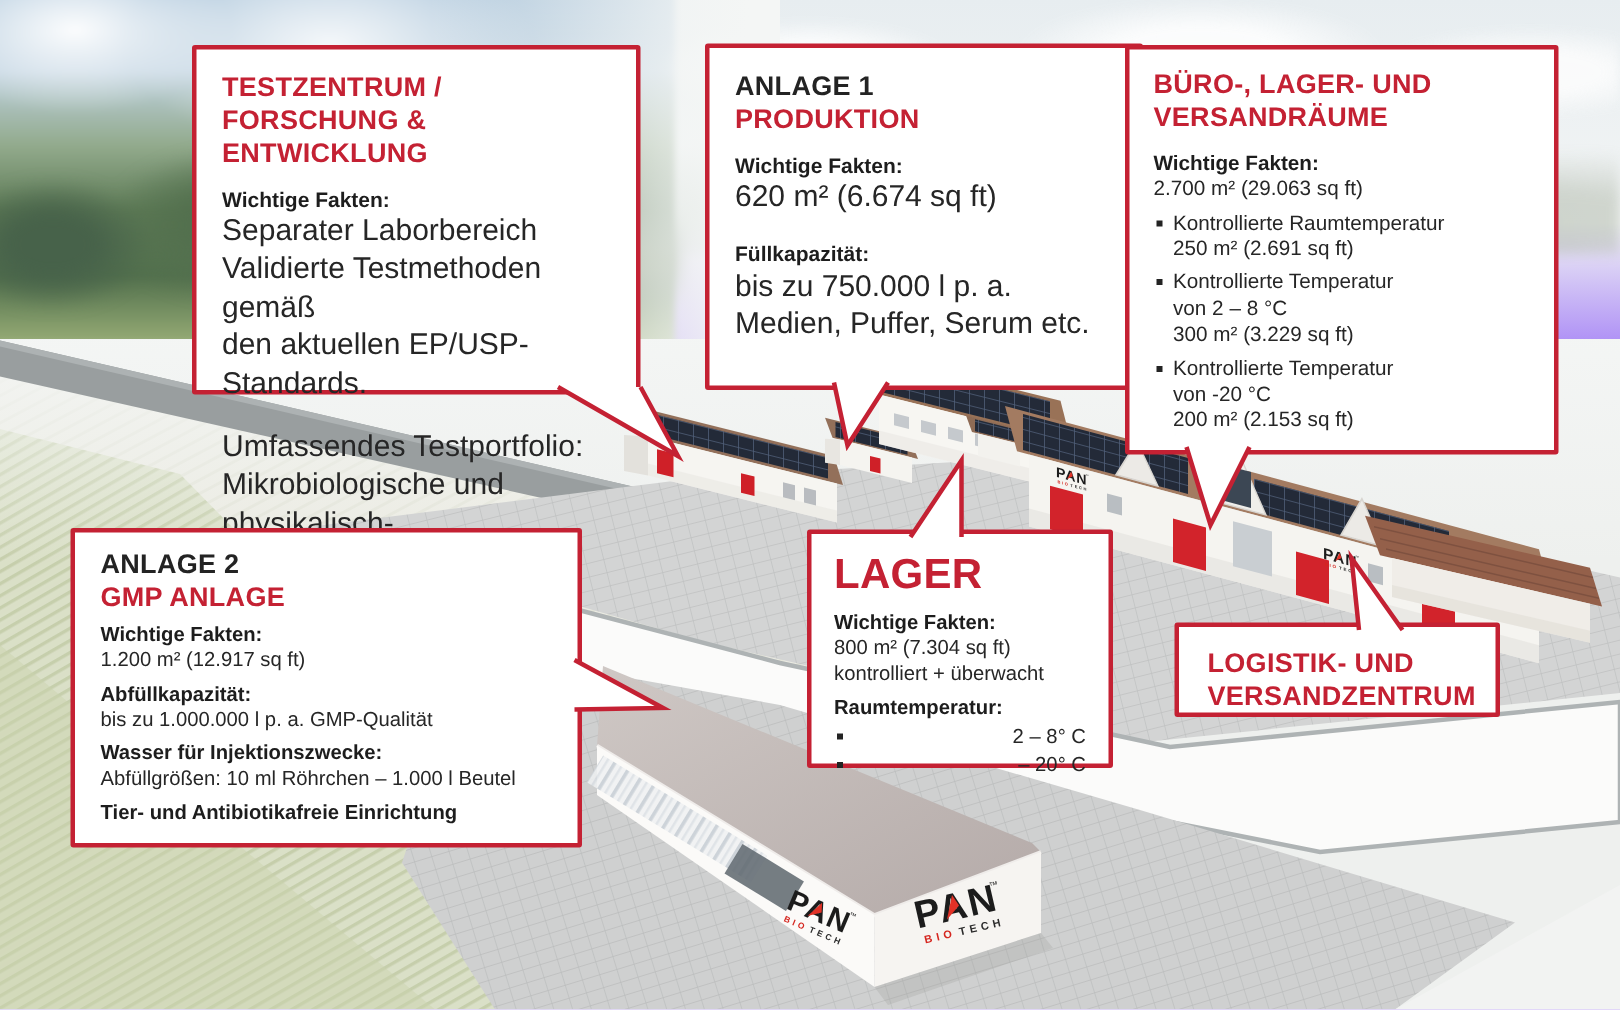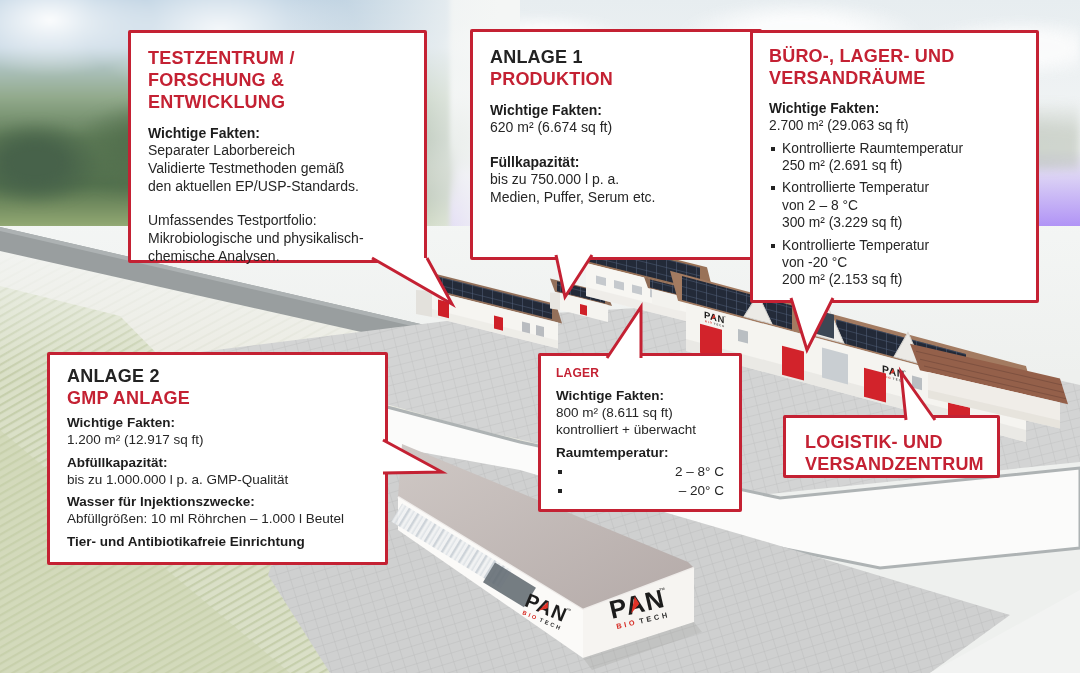--- a/index.html
+++ b/index.html
@@ -33,35 +33,35 @@
       radial-gradient(170px 50px at 380px 45px,#ffffff 32%,transparent 72%),
       radial-gradient(150px 42px at 600px 58px,#fdfdfd 32%,transparent 72%);}
   .scene-svg{position:absolute;left:0;top:0;z-index:1;}
   
   .callout{position:absolute;z-index:5;background:#ffffff;border:3px solid #c42133;
     border-radius:2px;box-sizing:border-box;color:#262626;}
   .callout h2{margin:0 0 10px 0;font-size:18px;line-height:1.22;font-weight:800;
     letter-spacing:.2px;color:#c42133;}
   .callout h2 .t-dark{color:#232323;}
   .callout h2 span{display:block;}
-  .line{font-size:14px;line-height:1.27;}
+  .line{font-size:20px;line-height:1.27;}
   .lbl{font-size:14px;line-height:1.3;font-weight:700;color:#1d1d1d;}
   .sec{margin-top:9px;}
   .bullet{position:relative;padding-left:13px;margin-top:5px;}
   .bullet::before{content:"";position:absolute;left:2px;top:7px;width:4px;height:4px;background:#232323;}
   #b1{left:128px;top:30px;width:299px;height:233px;padding:15px 17px;}
   #b2{left:470px;top:29px;width:292px;height:231px;padding:15px 17px;}
   #b3{left:750px;top:30px;width:289px;height:273px;padding:13px 16px;}
   #b3 .line,#b3 .lbl{font-size:13.8px;line-height:1.26;}
   #b4{left:47px;top:352px;width:341px;height:213px;padding:11px 17px;}
   #b4 h2{margin-bottom:5px;}
   #b4 .line,#b4 .lbl{font-size:13.5px;line-height:1.25;}
   #b4 .sec{margin-top:6px;}
   #b5{left:538px;top:353px;width:204px;height:159px;padding:10px 15px;}
-  #b5 h2{font-size:12px;margin-bottom:6px;}
+  #b5 h2{font-size:28px;margin-bottom:6px;}
   #b5 .line,#b5 .lbl{font-size:13.5px;line-height:1.26;}
   #b5 .sec{margin-top:6px;}
   #b5 .bullet{margin-top:2px;text-align:right;}
   #b6{left:783px;top:415px;width:217px;height:63px;padding:9px 14px;}
   #b6 h2{margin:5px;}
   .tails{position:absolute;left:0;top:0;z-index:6;pointer-events:none;}
 </style>
 </head>
 <body>
 
@@ -288,21 +288,21 @@
       <div class="line">Abfüllgrößen: 10 ml Röhrchen – 1.000 l Beutel</div>
     </div>
     <div class="sec">
       <div class="lbl">Tier- und Antibiotikafreie Einrichtung</div>
     </div>
   </div>
 
   <div class="callout" id="b5">
     <h2>LAGER</h2>
     <div class="lbl">Wichtige Fakten:</div>
-    <div class="line">800 m² (8.611 sq ft)</div>
+    <div class="line">800 m² (7.304 sq ft)</div>
     <div class="line">kontrolliert + überwacht</div>
     <div class="sec">
       <div class="lbl">Raumtemperatur:</div>
       <div class="bullet">
         <div class="line">2 – 8° C</div>
       </div>
       <div class="bullet">
         <div class="line">– 20° C</div>
       </div>
     </div>

